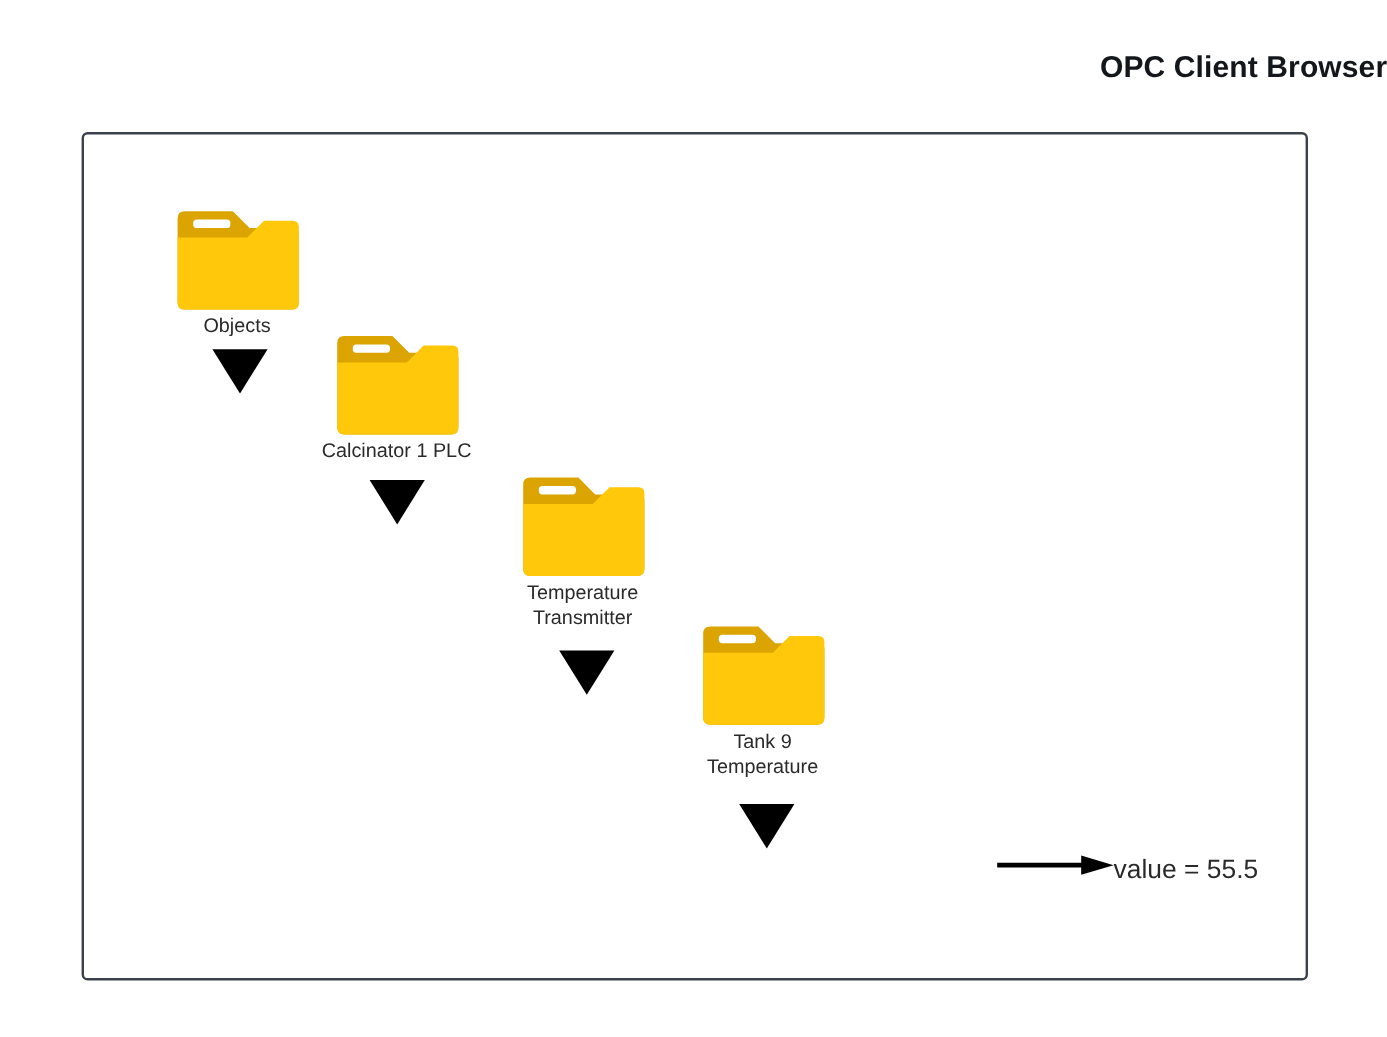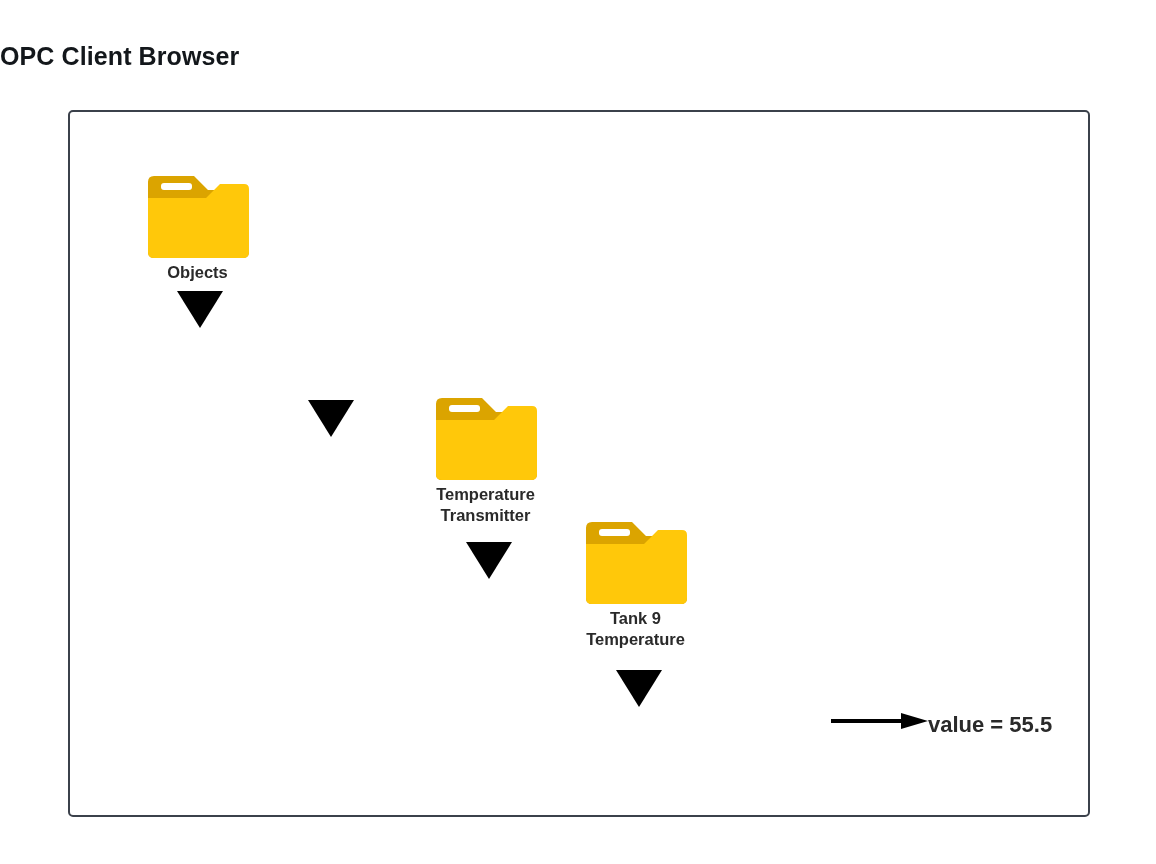--- a/index.html
+++ b/index.html
@@ -16,21 +16,21 @@
     font-family: "Liberation Sans", sans-serif;
     color: #2b2b2b;
   }
 
   
   .page-title {
     position: absolute;
     top: 42px;
     left: 0;
     width: 1156px;
-    text-align: left;
+    text-align: right;
     font-size: 25px;
     font-weight: bold;
     color: #13171b;
     letter-spacing: 0.1px;
   }
 
   
   .diagram-frame {
     position: absolute;
     left: 68px;
@@ -43,21 +43,20 @@
     background: #ffffff;
   }
 
   
   .canvas {
     position: absolute;
     left: 0;
     top: 0;
     width: 1156px;
     height: 864px;
-    font-weight: bold;
   }
 
   
   .node {
     position: absolute;
   }
   .folder {
     position: relative;
     width: 105px;
     height: 92px;
@@ -128,20 +127,34 @@
       <div>Objects</div>
     </div>
   </div>
 
   <div class="down-arrow" style="left:177px; top:290px;">
     <svg width="46" height="38" viewBox="0 0 46 38" xmlns="http://www.w3.org/2000/svg">
       <polygon points="0,1 46,1 23,38" fill="#000000"></polygon>
     </svg>
   </div>
 
+  <div class="node" style="left:278px; top:272px;">
+    <div class="folder">
+      <svg viewBox="0 0 105 92" xmlns="http://www.w3.org/2000/svg">
+        <path d="M3 14 Q3 8 9 8 L49 8 L63 22 L99 22 Q104 22 104 27
+                 L104 84 Q104 90 98 90 L9 90 Q3 90 3 84 Z" fill="#DBA400"></path>
+        <path d="M3 30 L61 30 L75 16 L99 16 Q104 16 104 21
+                 L104 84 Q104 90 98 90 L9 90 Q3 90 3 84 Z" fill="#FFC80A"></path>
+        <rect x="16" y="15" width="31" height="7" rx="3" fill="#FFFFFF"></rect>
+      </svg>
+    </div>
+    <div class="node-label">
+      <div>Calcinator 1 PLC</div>
+    </div>
+  </div>
 
   <div class="down-arrow" style="left:308px; top:399px;">
     <svg width="46" height="38" viewBox="0 0 46 38" xmlns="http://www.w3.org/2000/svg">
       <polygon points="0,1 46,1 23,38" fill="#000000"></polygon>
     </svg>
   </div>
 
   <div class="node" style="left:433px; top:390px;">
     <div class="folder">
       <svg viewBox="0 0 105 92" xmlns="http://www.w3.org/2000/svg">

